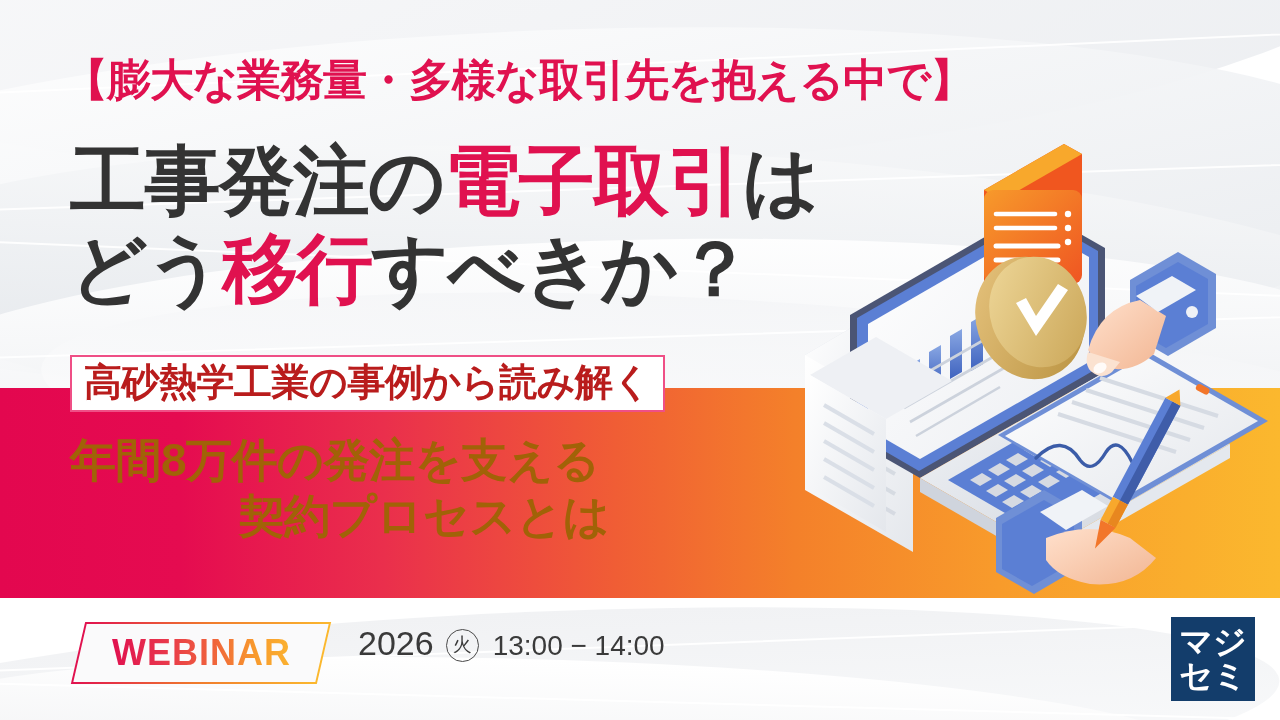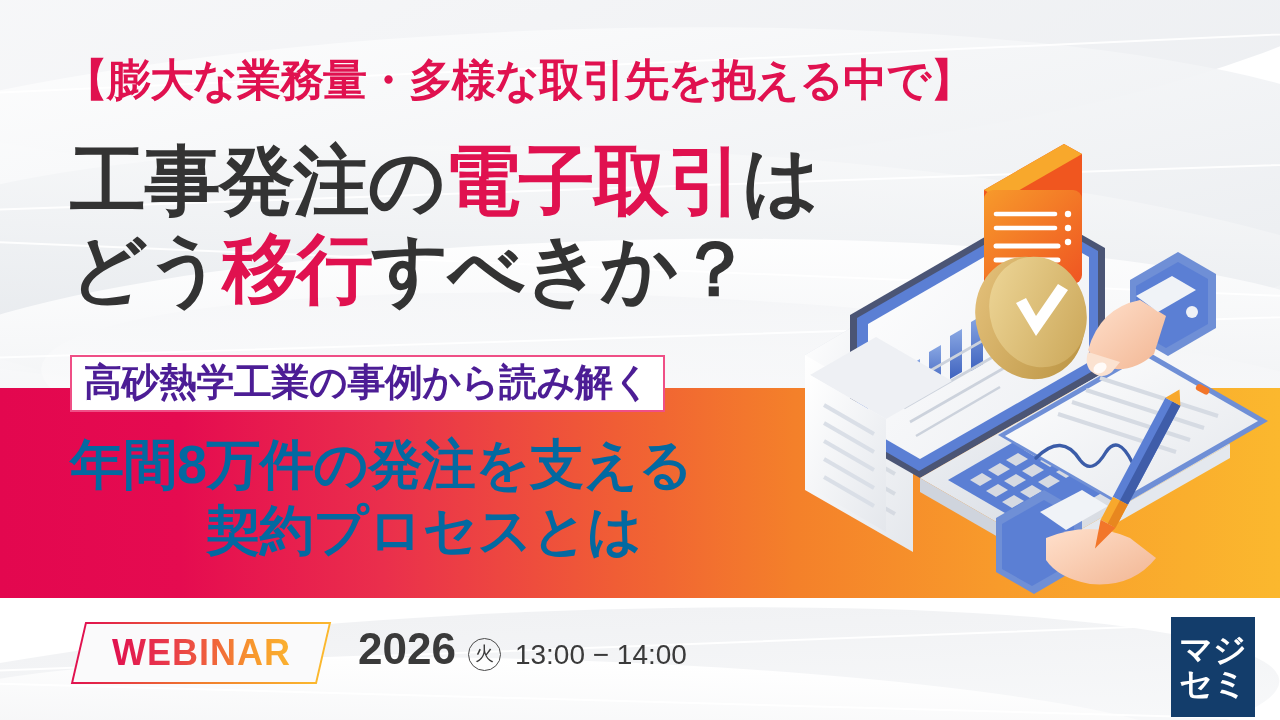--- a/index.html
+++ b/index.html
@@ -95,37 +95,37 @@
     left: 70px; top: 355px;
     padding: 5px 12px 7px 12px;
     background: #ffffff;
     border: 2px solid #ef4f86;
     box-sizing: border-box;
     white-space: nowrap;
   }
   .sub-box-text {
     font-size: 38px;
     font-weight: 800;
-    color: #4c1d95;
+    color: #b91c1c;
     letter-spacing: -0.5px;
     line-height: 1.08;
     display: block;
   }
 
   .band-text {
     position: absolute;
     left: 70px; top: 432px;
     width: 720px;
     white-space: nowrap;
   }
   .band-text .bt-row {
     display: block;
-    font-size: 54px;
+    font-size: 46px;
     font-weight: 800;
-    color: #0369a1;
+    color: #a16207;
     letter-spacing: -0.5px;
     line-height: 1.22;
   }
   .band-text .bt-row.r1 { text-align: left; }
   .band-text .bt-row.r2 { text-align: center; padding-right: 12px; }
 
   
   .webinar-badge {
     position: absolute;
     left: 78px; top: 622px;
@@ -154,35 +154,35 @@
   }
 
   .datetime {
     position: absolute;
     left: 358px; top: 624px;
     height: 62px;
     display: flex; align-items: baseline;
     color: #3a3a3a;
     white-space: nowrap;
   }
-  .dt-year  { font-size: 44px; font-weight: 700; letter-spacing: 0px; }
+  .dt-year  { font-size: 34px; font-weight: 400; letter-spacing: 0px; }
   .dt-date  { font-size: 58px; font-weight: 600; margin-left: 12px; letter-spacing: -1px; }
   .dt-dow   {
     display: inline-flex; align-items: center; justify-content: center;
     width: 31px; height: 31px;
     border: 1.6px solid #4a4a4a; border-radius: 50%;
     font-size: 19px; font-weight: 500; color: #3a3a3a;
     margin-left: 12px; position: relative; top: -4px;
   }
   .dt-time  { font-size: 28px; font-weight: 500; margin-left: 14px; letter-spacing: 0px; }
 
   .logo {
     position: absolute;
     left: 1171px; top: 617px;
-    width: 84px; height: 100px;
+    width: 84px; height: 84px;
     background: #133d6b;
     display: flex; flex-direction: column;
     align-items: center; justify-content: center;
   }
   .logo-row {
     font-size: 33px; font-weight: 800; color: #ffffff;
     line-height: 1.02; letter-spacing: 0px;
   }
 
   

